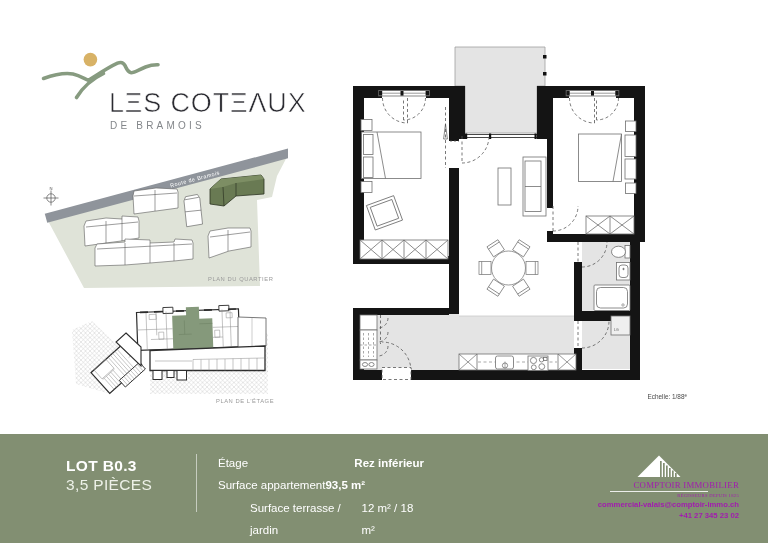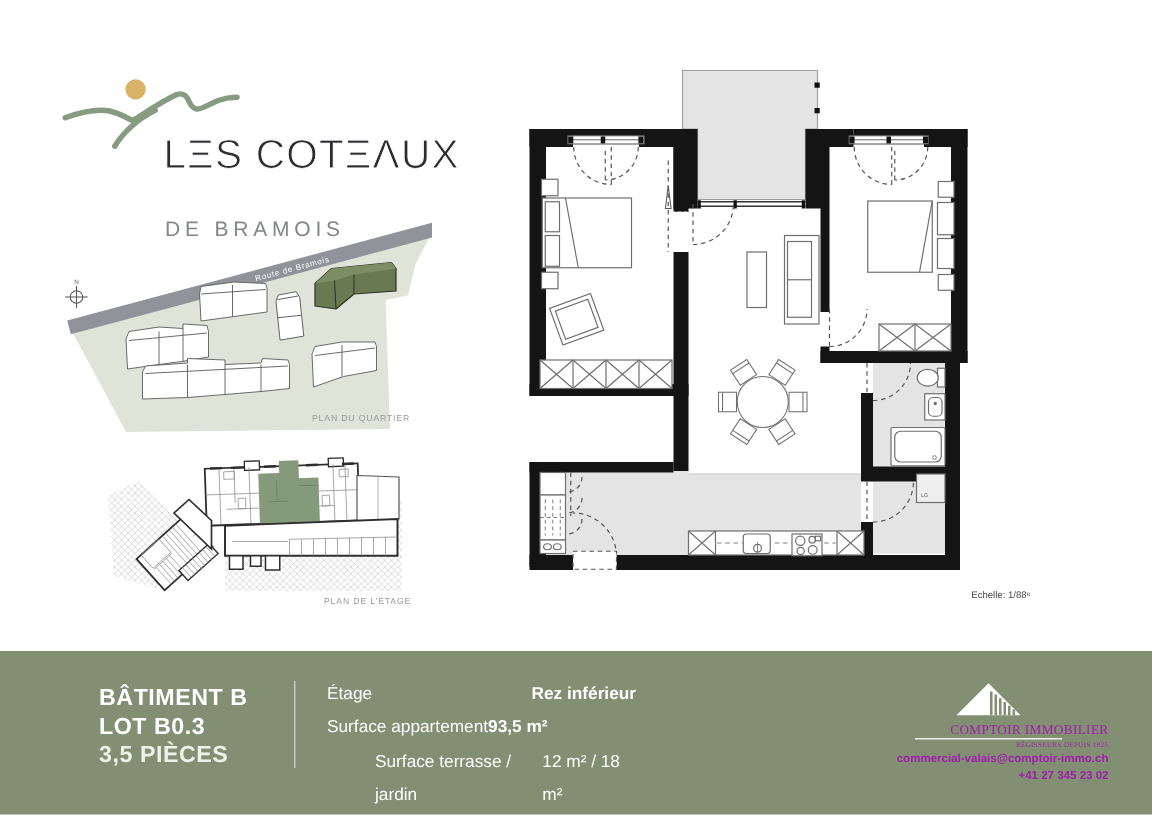--- a/index.html
+++ b/index.html
@@ -11,21 +11,21 @@
 <body>
 
 <svg class="abs" style="left:30px;top:40px" width="140" height="80" viewBox="30 40 140 80">
   <circle cx="90.4" cy="59.6" r="6.8" fill="#d8b266"></circle>
   <path d="M43.5,78.5 C56,74 66,72.8 73,74 C80,75.5 84.5,78.8 88.5,80.3 C95,76.5 107,68 117.5,63.2 C120.8,61.8 123.5,62.8 124.9,65.4 C126.4,68.2 127.2,71.8 130.5,72.6 C134,73.4 139,69.5 145.5,67 C150,65.3 155,64.7 158,64.8" fill="none" stroke="#879b80" stroke-width="3.6" stroke-linecap="round"></path>
   <path d="M76.5,97.5 C82,88.5 92,79 103.5,73.5" fill="none" stroke="#879b80" stroke-width="3.6" stroke-linecap="round"></path>
 </svg>
 
 <div class="abs" id="wordmark" style="left:109px;top:87.5px;width:220px;font-size:27px;color:#2b2b31;-webkit-text-stroke:0.6px #ffffff;letter-spacing:0.85px;white-space:nowrap;">LΞS COTΞΛUX</div>
 
-<div class="abs" id="sub" style="left:110px;top:120px;font-size:14px;color:#83868a;letter-spacing:3.2px;white-space:nowrap;margin-top:24px;">DE BRAMOIS</div>
+<div class="abs" id="sub" style="left:110px;top:120px;font-size:10px;color:#83868a;letter-spacing:3.2px;white-space:nowrap;">DE BRAMOIS</div>
 
 <svg class="abs" style="left:36px;top:145px" width="252" height="145" viewBox="36 145 252 145">
 
   <polygon points="47,219 288,155 277,176 272,197 257,200 260,286 84,288" fill="#dfe3d8"></polygon>
 
   <g transform="rotate(-15 48 218)">
     <rect x="46" y="213" width="252" height="9.5" fill="#8f949b"></rect>
     <text x="200" y="220.3" font-size="5.4" fill="#ffffff" text-anchor="middle" letter-spacing="0.5">Route de Bramois</text>
   </g>
 
@@ -423,23 +423,22 @@
   </g>
 
   <path d="M445.5,124 L443.6,139 L447.4,139 Z" fill="none" stroke="#555" stroke-width="0.7"></path>
 
   <text x="647.5" y="398.5" font-size="6.4" fill="#4a4a4a">Echelle: 1/88<tspan font-size="4.5" dy="-1.5">e</tspan></text>
 </svg>
 
 <div class="abs" style="left:0;top:434px;width:768px;height:109px;background:#828f72;"></div>
 
 <div class="abs" style="left:66px;top:455.5px;color:#ffffff;">
-  <div style="font-size:15.5px;font-weight:bold;letter-spacing:0.35px;line-height:19.4px;">BÂTIMENT B</div>
   <div style="font-size:15.5px;font-weight:bold;letter-spacing:0.35px;line-height:19.4px;">LOT B0.3</div>
-  <div style="font-size:15.5px;font-weight:bold;letter-spacing:0.35px;line-height:19.4px;color:#edf1e8;">3,5 PIÈCES</div>
+  <div style="font-size:15.5px;font-weight:normal;letter-spacing:0.35px;line-height:19.4px;color:#edf1e8;">3,5 PIÈCES</div>
 </div>
 
 <div class="abs" style="left:196px;top:454px;width:1px;height:58px;background:rgba(255,255,255,0.55);"></div>
 
 <div class="abs" style="left:218px;top:451.5px;width:206px;color:#ffffff;font-size:11.5px;">
   <div style="display:flex;justify-content:space-between;line-height:22.5px;align-items:center;">
       <span>Étage</span>
       <span style="font-weight:bold;">Rez inférieur</span>
     </div>
   <div style="display:flex;line-height:22.5px;">

